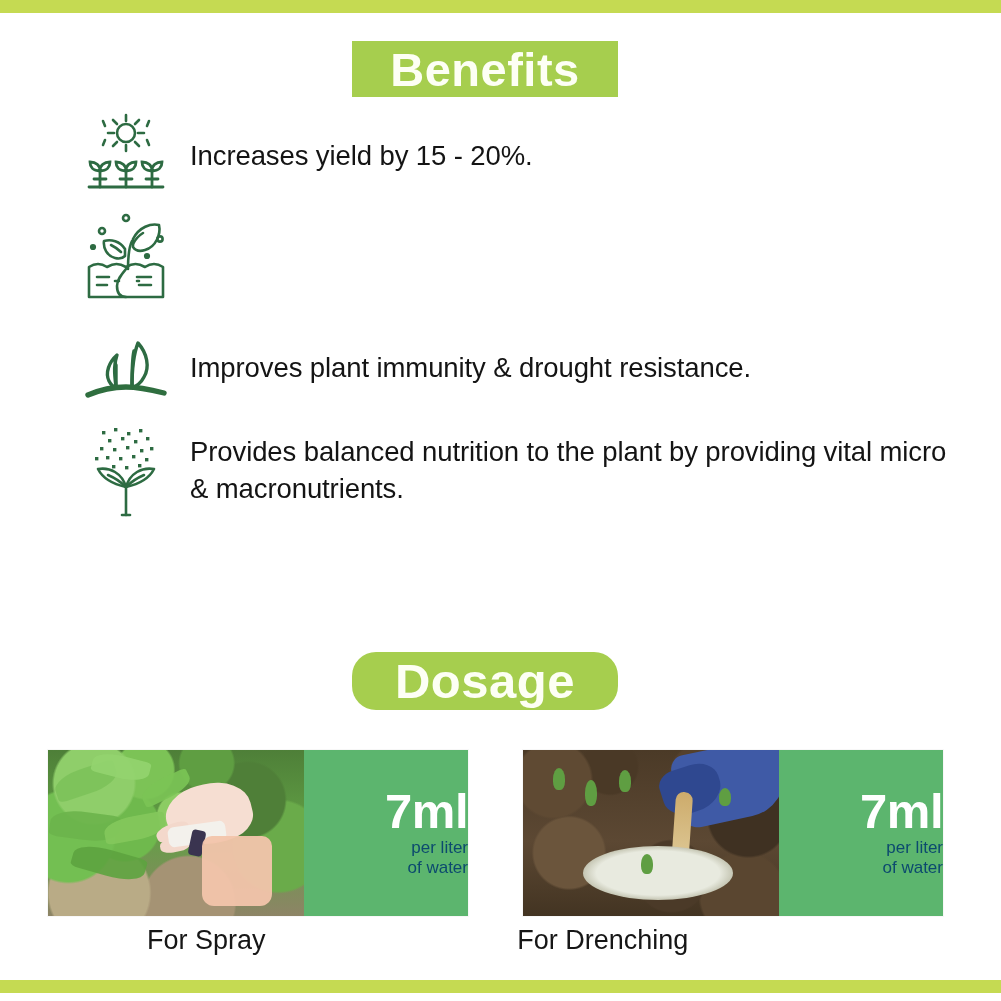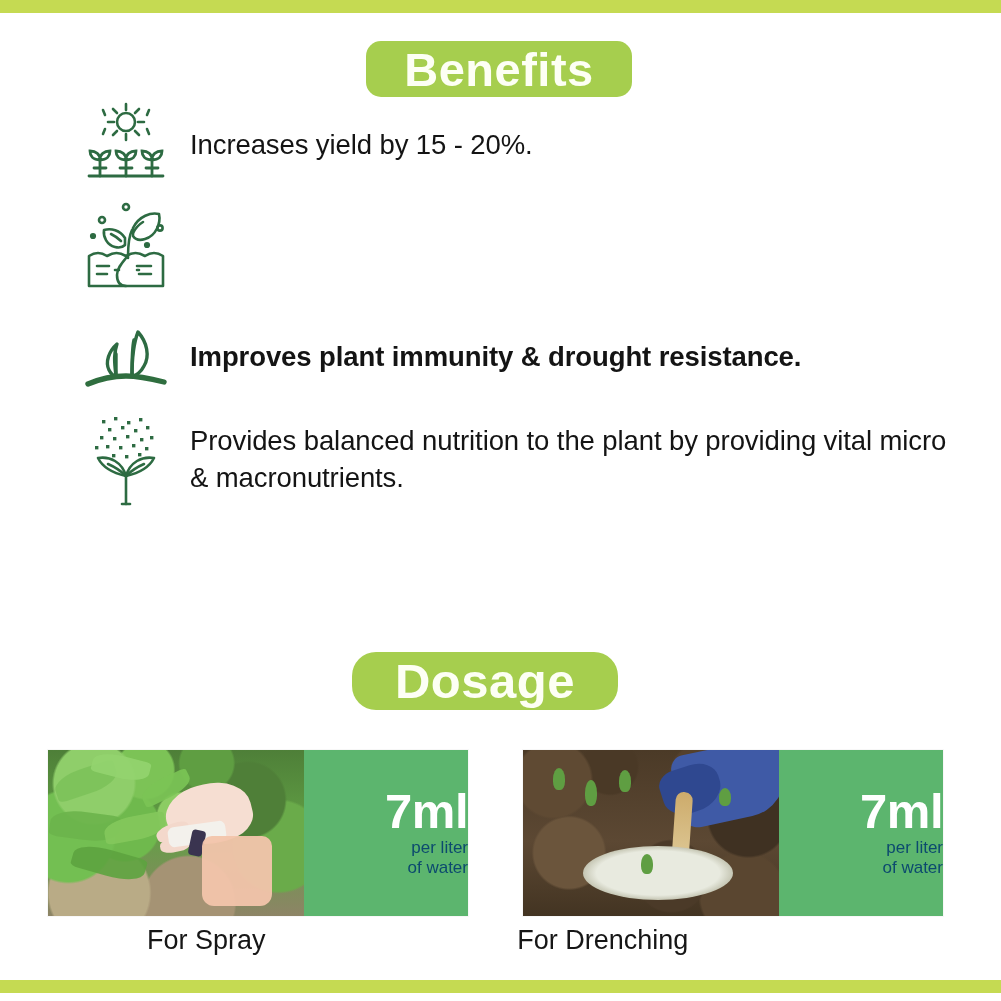--- a/index.html
+++ b/index.html
@@ -5,34 +5,34 @@
   html,body{margin:0;padding:0;}
   body{width:1001px;height:1001px;background:#fff;font-family:"Liberation Sans",sans-serif;overflow:hidden;position:relative;}
   .page{position:relative;width:1001px;height:1001px;background:#ffffff;}
 
   .stripe{position:absolute;left:0;width:1001px;height:13px;background:#c5da52;}
   .stripe.top{top:0;}
   .stripe.bottom{bottom:8px;}
 
   .banner{position:absolute;background:#a6ce4e;display:flex;align-items:center;justify-content:center;}
   .banner span{color:#fdfff4;font-weight:bold;letter-spacing:.5px;line-height:1;}
-  #banner-benefits{left:366px;top:41px;width:266px;height:56px;border-radius:15px;}
+  #banner-benefits{left:352px;top:41px;width:266px;height:56px;}
   #banner-benefits span{font-size:47px;}
   #banner-dosage{left:352px;top:652px;width:266px;height:58px;border-radius:24px;}
   #banner-dosage span{font-size:49px;}
 
-  .benefits{position:absolute;left:0;top:100px;width:1001px;}
+  .benefits{position:absolute;left:0;top:111px;width:1001px;}
   .brow{position:relative;display:flex;align-items:flex-start;margin-bottom:6px;}
   .bicon{width:96px;min-width:96px;margin-left:78px;display:flex;align-items:center;justify-content:center;}
   .btext{margin-left:16px;font-size:27.5px;color:#141414;line-height:1.36;letter-spacing:-0.1px;max-width:760px;padding-top:4px;}
 
   .r1{height:92px;} .r2{height:110px;} .r3{height:92px;} .r4{height:90px;} .r5{height:104px;}
   .r1 .btext{padding-top:26px;}
   .r2 .btext{padding-top:12px;}
-  .r3 .btext{padding-top:24px;font-weight:bold;}
+  .r3 .btext{padding-top:24px;}
   .r4 .btext{padding-top:22px;}
   .r5 .btext{padding-top:10px;}
 
   .cards{position:absolute;top:750px;left:0;width:1001px;height:168px;}
   .card{position:absolute;top:0;height:166px;display:flex;overflow:hidden;box-shadow:0 0 0 1px rgba(0,0,0,0.03);}
   #card-spray{left:48px;width:420px;}
   #card-drench{left:523px;width:420px;}
   .photo{width:256px;min-width:256px;height:166px;position:relative;overflow:hidden;}
   .panel{flex:1;background:#5cb56e;display:flex;flex-direction:column;align-items:flex-end;justify-content:center;padding:4px 0 6px;}
   .panel .amount{color:#ffffff;font-size:49px;font-weight:bold;line-height:1;margin-bottom:2px;letter-spacing:-0.5px;}

